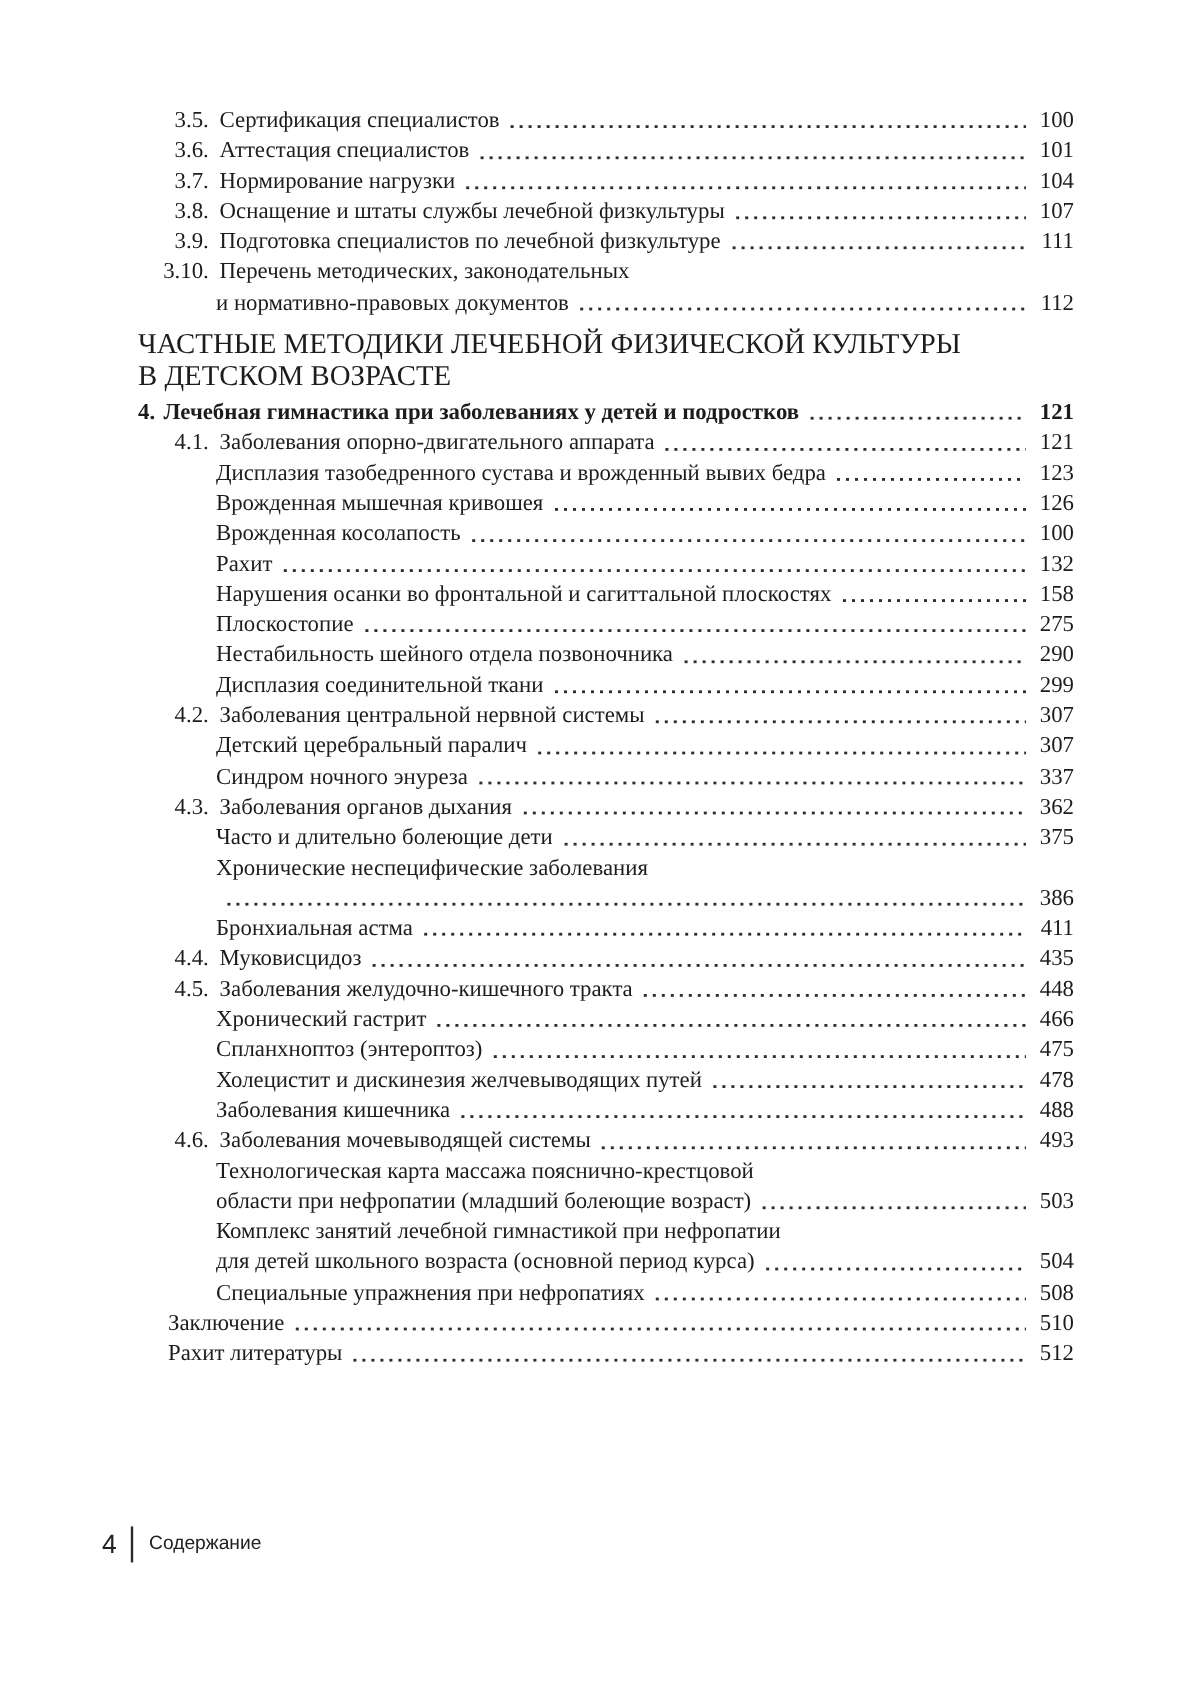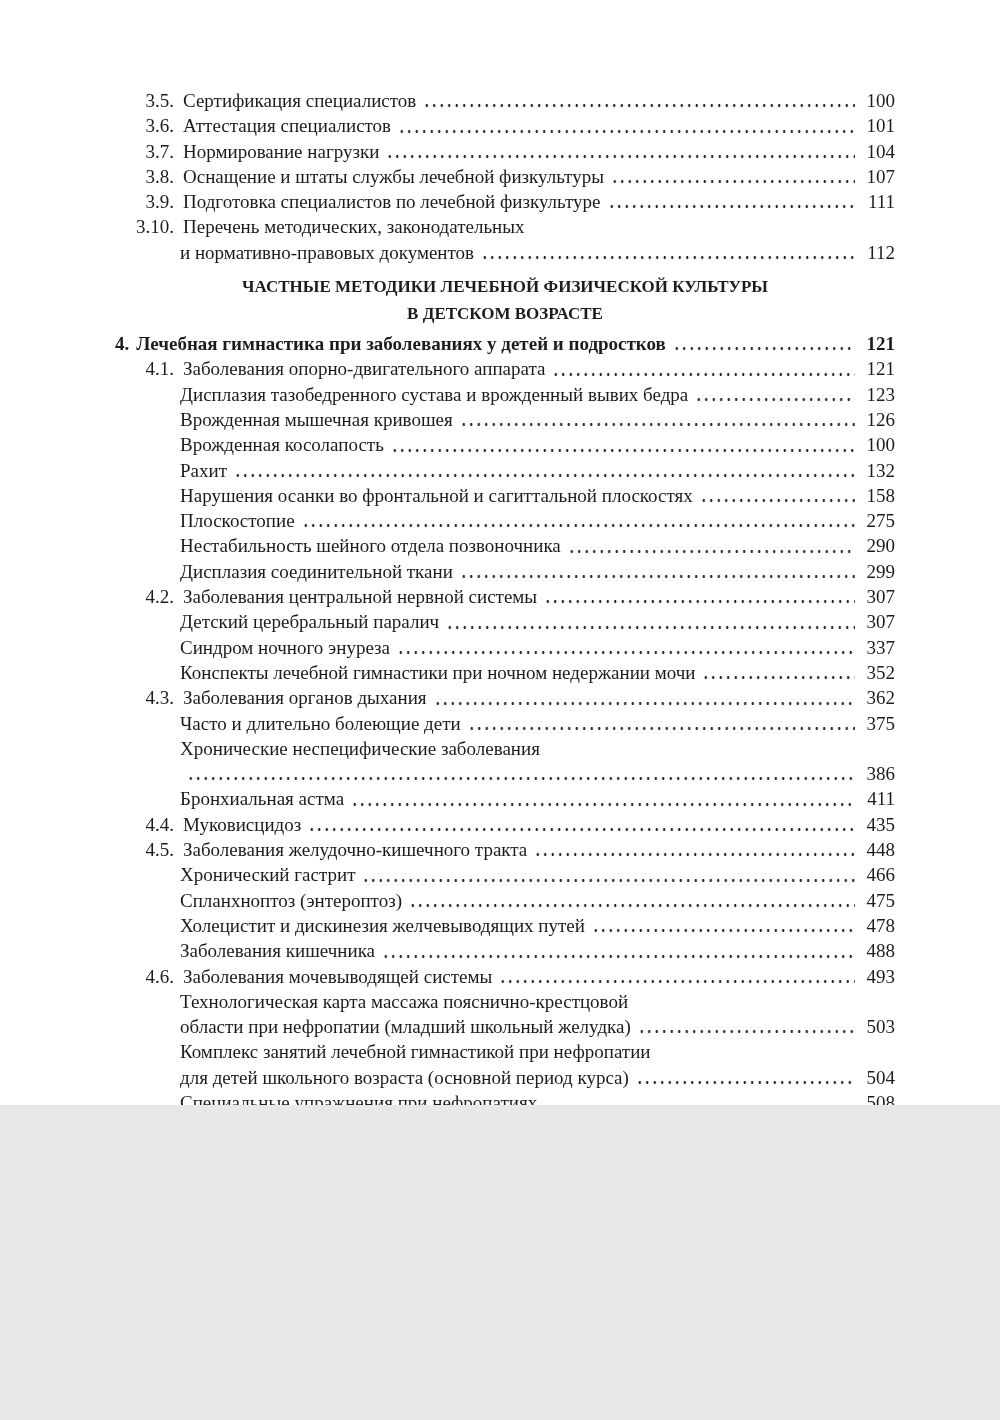--- a/index.html
+++ b/index.html
@@ -1,20 +1,20 @@
 <!DOCTYPE html>
 <html lang="ru"><head>
 <meta charset="utf-8">
 <style>
   * { margin: 0; padding: 0; box-sizing: border-box; }
   html, body { background: #e8e8e8; }
   .sheet {
     position: relative;
     width: 1000px;
-    height: 1105px;
+    height: 1420px;
     margin: 0 auto;
     background: #ffffff;
     font-family: "Liberation Serif", serif;
     color: #1c1c1c;
     overflow: hidden;
   }
   .content {
     position: absolute;
     left: 115px;
     top: 88px;
@@ -40,23 +40,22 @@
     min-width: 16px;
     height: 7px;
     margin: 0 2px 4px 7px;
     background-image: radial-gradient(circle at 50% 50%, #2e2e2e 1.15px, rgba(0,0,0,0) 1.5px);
     background-size: 7.5px 7px;
     background-repeat: repeat-x;
     background-position: 0 100%;
   }
   .pnum { flex: 0 0 auto; min-width: 38px; text-align: right; }
   .part-heading {
-    text-align: center;
-    font-weight: bold;
-    font-size: 17px;
+    font-weight: normal;
+    font-size: 24px;
     line-height: 26.5px;
     margin: 9px 0 4px 0;
   }
   .footer {
     position: absolute;
     left: 85px;
     top: 1272px;
     display: flex;
     align-items: center;
     font-family: "Liberation Sans", sans-serif;
@@ -219,27 +218,20 @@
             <span class="pnum">307</span>
           </div>
         </div>
         <div class="entry sub">
           <div class="line">
             <span class="txt">Синдром ночного энуреза</span>
             <span class="dots"></span>
             <span class="pnum">337</span>
           </div>
         </div>
-        <div class="entry sub">
-          <div class="line">
-            <span class="txt">Конспекты лечебной гимнастики при ночном недержании мочи</span>
-            <span class="dots"></span>
-            <span class="pnum">352</span>
-          </div>
-        </div>
         <div class="entry section">
           <div class="line">
             <span class="num">4.3.</span>
             <span class="txt">Заболевания органов дыхания</span>
             <span class="dots"></span>
             <span class="pnum">362</span>
           </div>
         </div>
         <div class="entry sub">
           <div class="line">
@@ -314,21 +306,21 @@
             <span class="txt">Заболевания мочевыводящей системы</span>
             <span class="dots"></span>
             <span class="pnum">493</span>
           </div>
         </div>
         <div class="entry sub">
           <div class="line">
             <span class="txt">Технологическая карта массажа пояснично-крестцовой</span>
           </div>
           <div class="line cont">
-            <span class="txt">области при нефропатии (младший школьный желудка)</span>
+            <span class="txt">области при нефропатии (младший болеющие возраст)</span>
             <span class="dots"></span>
             <span class="pnum">503</span>
           </div>
         </div>
         <div class="entry sub">
           <div class="line">
             <span class="txt">Комплекс занятий лечебной гимнастикой при нефропатии</span>
           </div>
           <div class="line cont">
             <span class="txt">для детей школьного возраста (основной период курса)</span>

